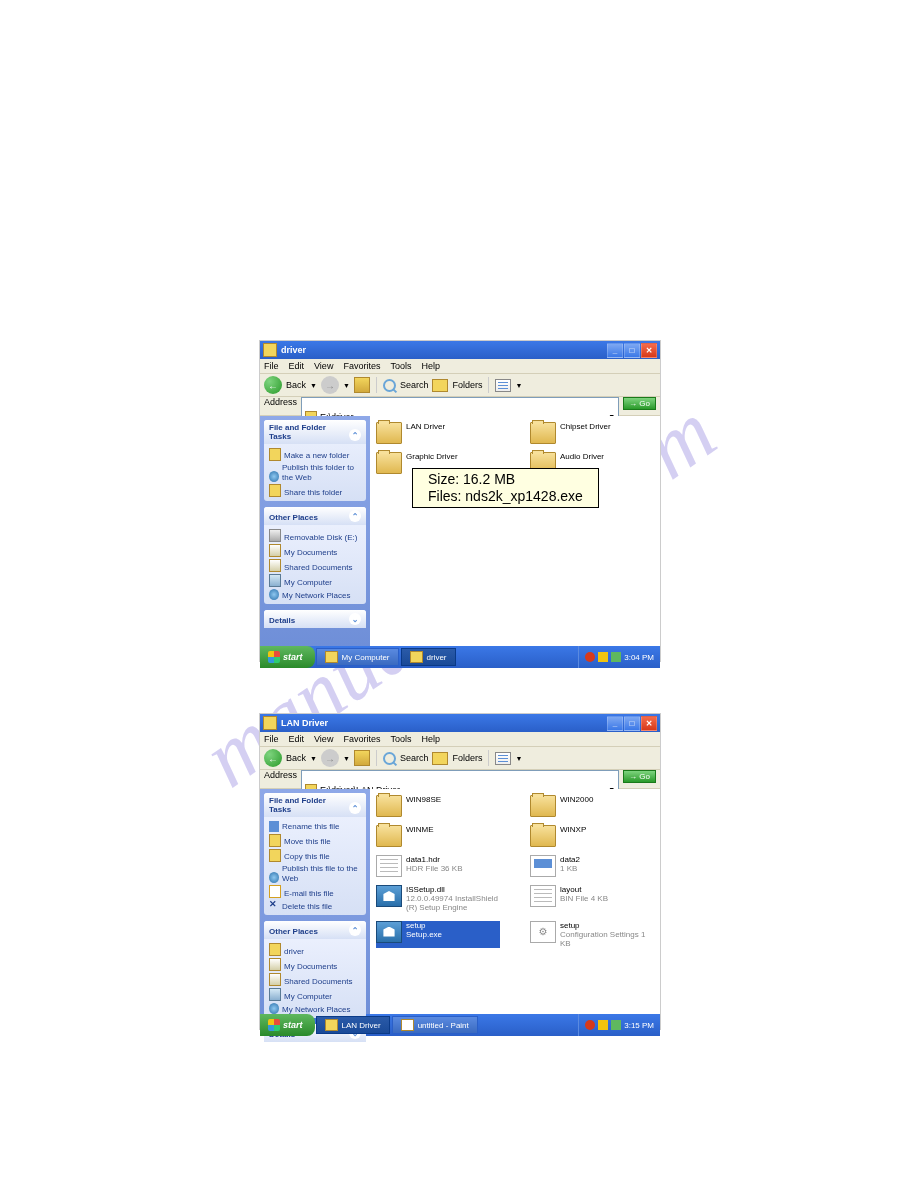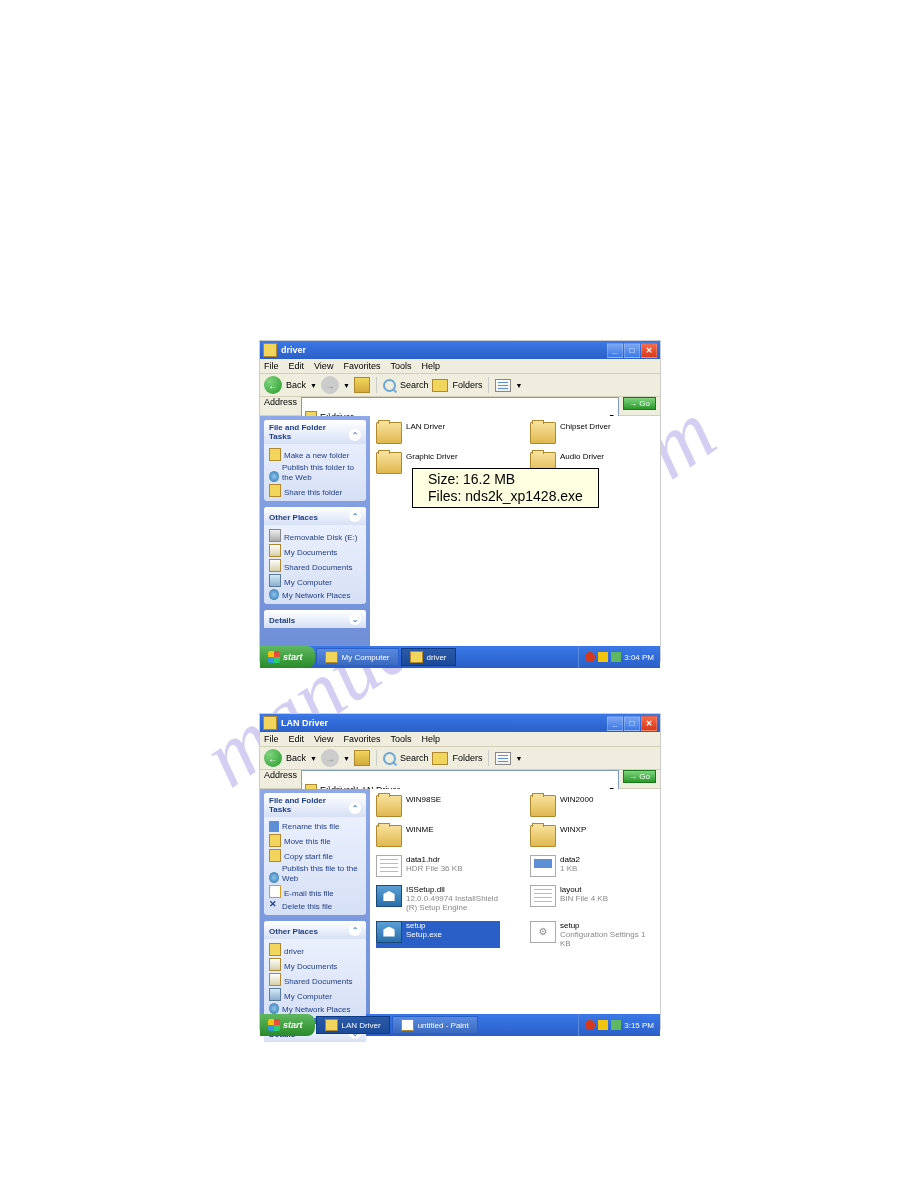--- a/index.html
+++ b/index.html
@@ -296,21 +296,21 @@
           <div>
                 <div class="pic pic-ren"></div>
                 <span>Rename this file</span>
               </div>
           <div>
                 <div class="pic pic-move"></div>
                 <span>Move this file</span>
               </div>
           <div>
                 <div class="pic pic-copy"></div>
-                <span>Copy start file</span>
+                <span>Copy this file</span>
               </div>
           <div>
                 <div class="pic pic-web"></div>
                 <span>Publish this file to the Web</span>
               </div>
           <div>
                 <div class="pic pic-mail"></div>
                 <span>E-mail this file</span>
               </div>
           <div>

